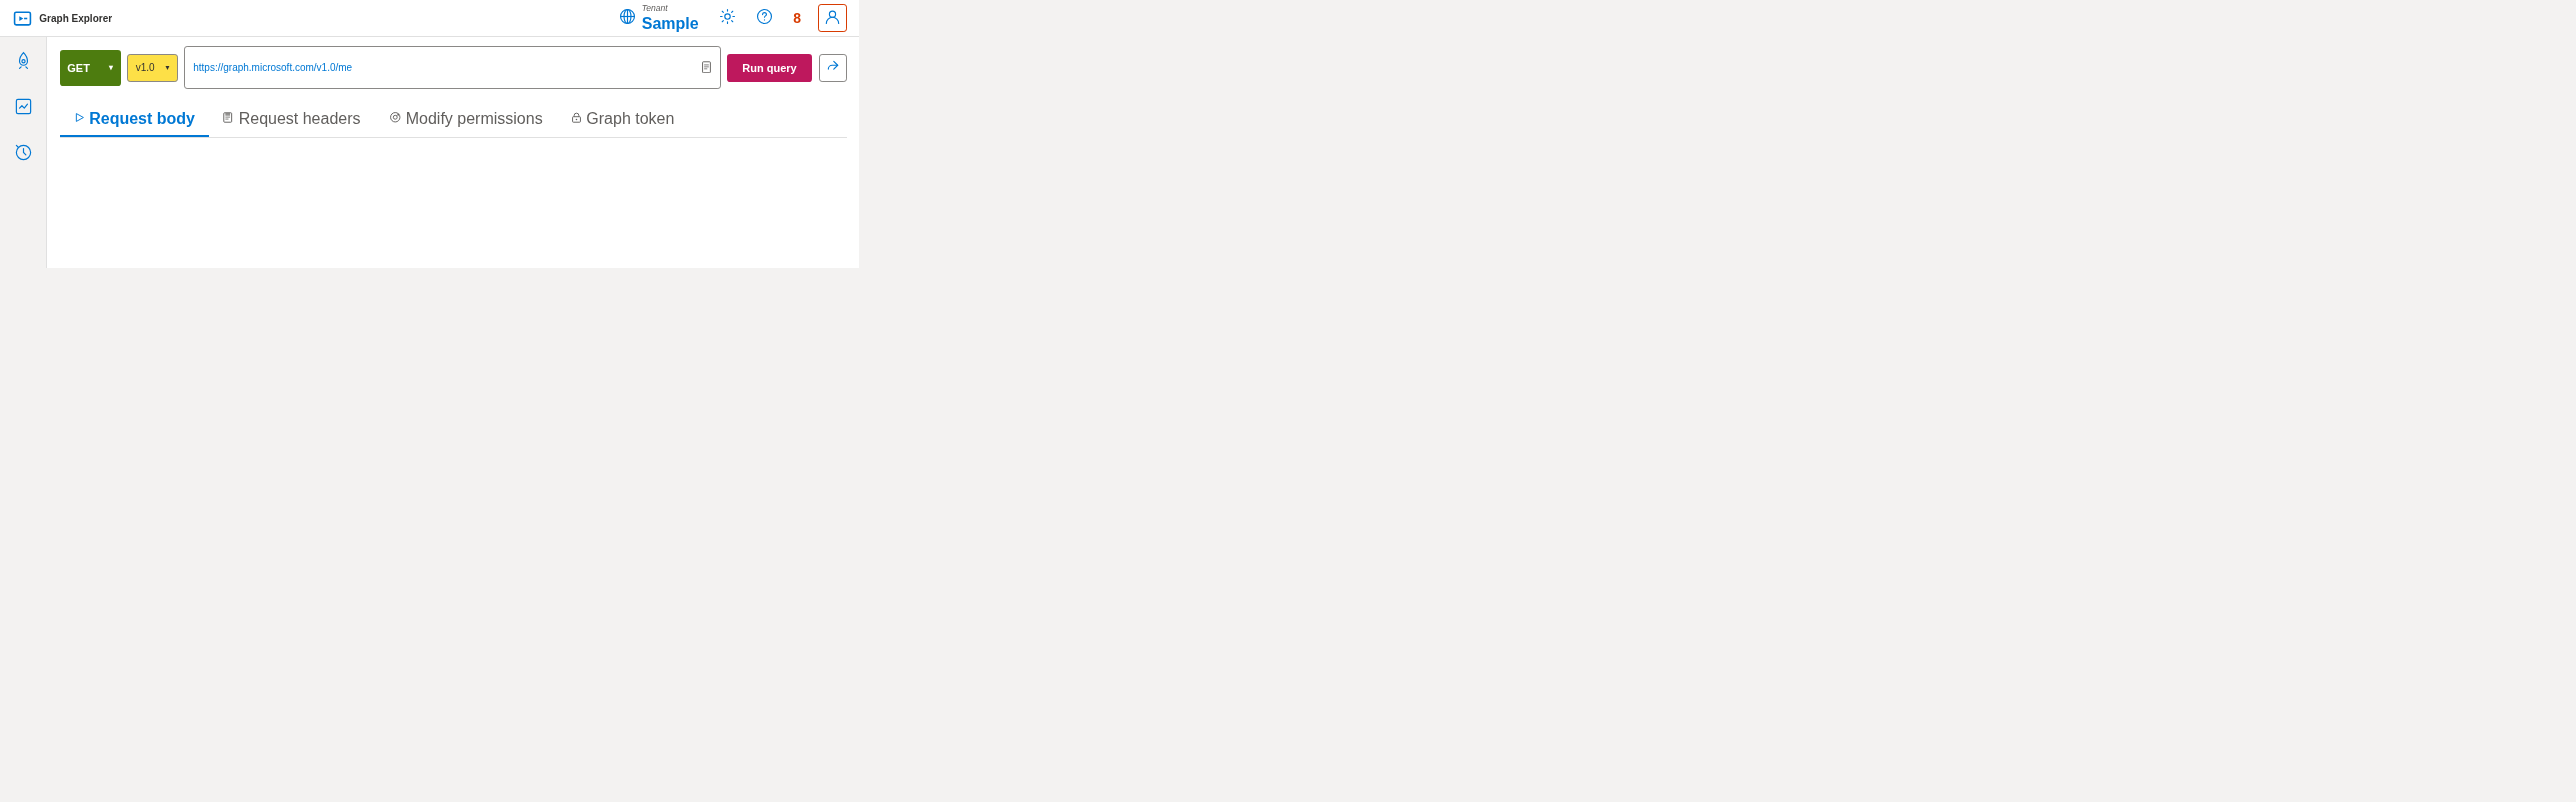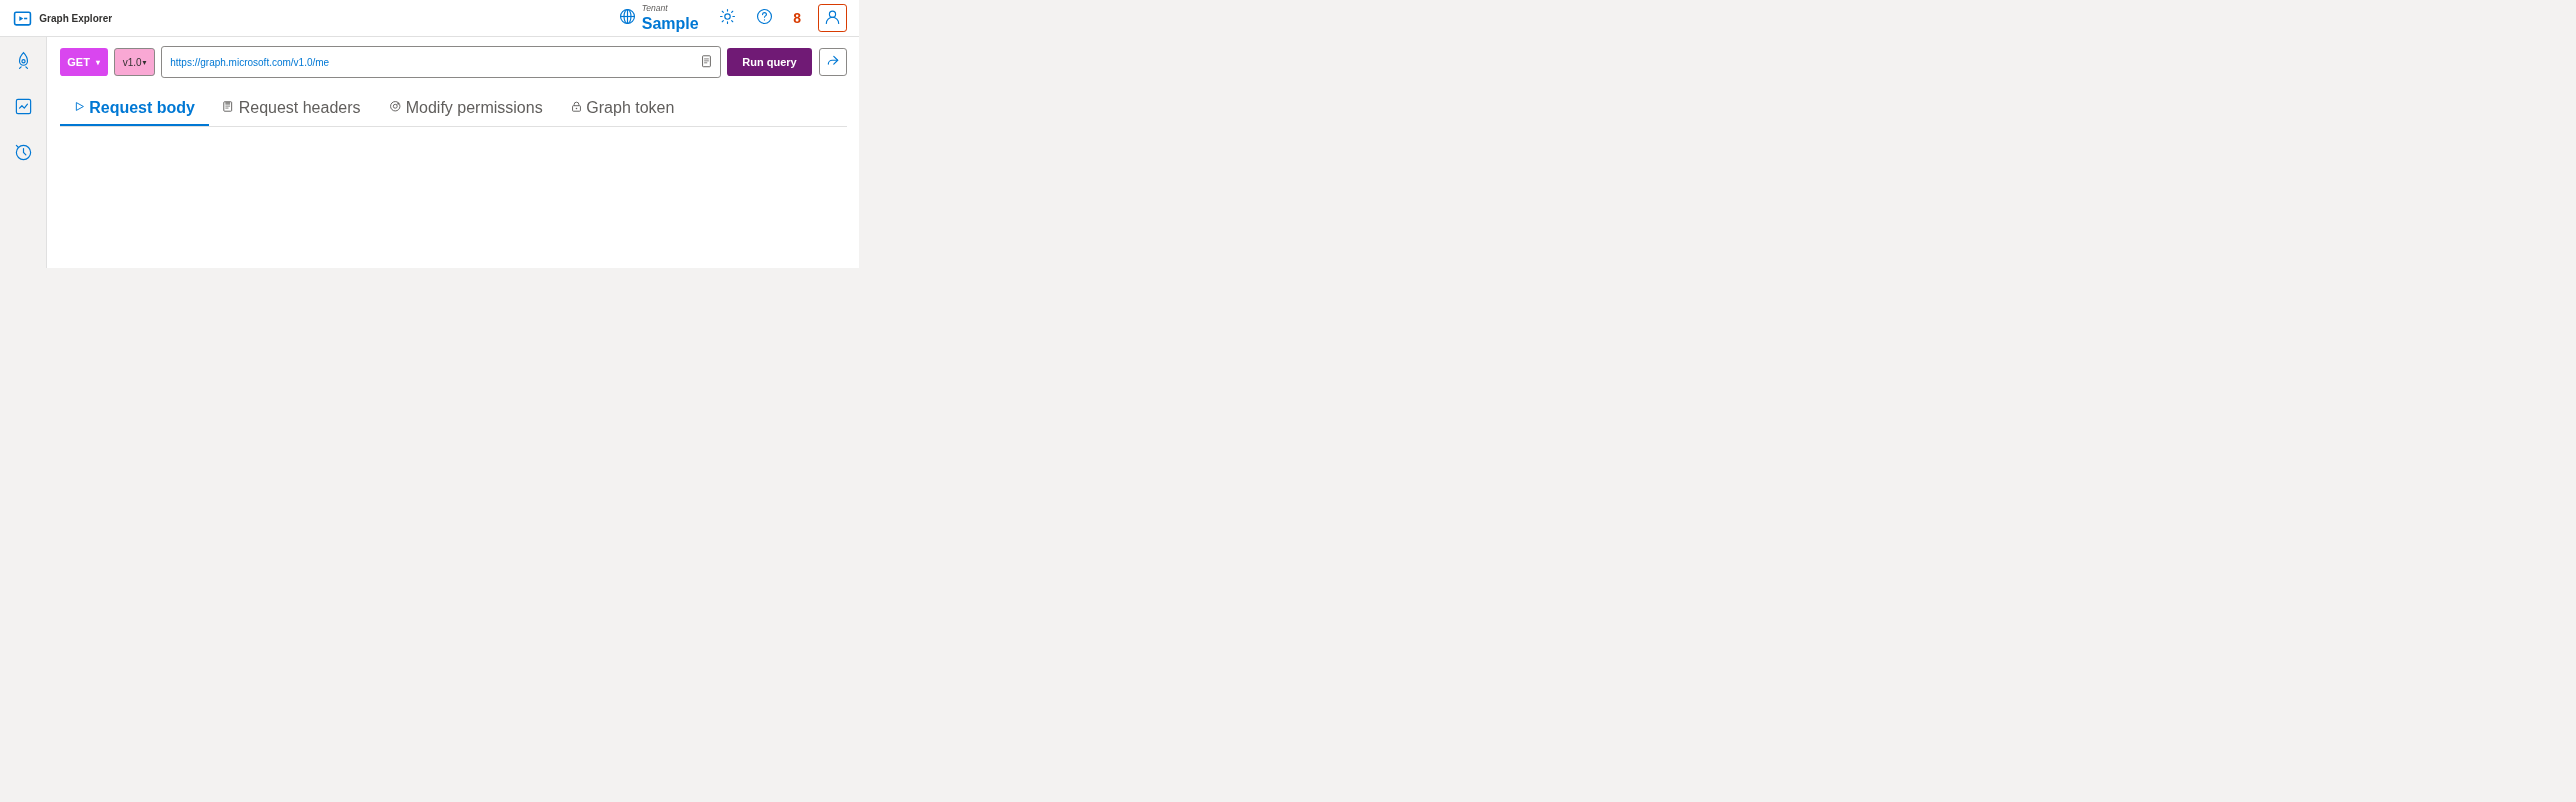--- a/index.html
+++ b/index.html
@@ -144,60 +144,60 @@
 
     
     .query-bar {
       display: flex;
       align-items: center;
       gap: 6.2px;
       margin-bottom: 12.5px;
     }
 
     .method-dropdown {
-      background: #d946ef;
+      background: #4d7c0f;
       color: white;
       border: none;
       border-radius: 3.1px;
       padding: 6.2px 7.8px;
       font-size: 11px;
       font-weight: 600;
       cursor: pointer;
       display: flex;
       align-items: center;
-      gap: 6px;
-      height: 28px;
+      gap: 19px;
+      height: 36px;
     }
 
     .chevron-down {
       font-size: 7.8px;
     }
 
     .version-dropdown {
       border: 0.8px solid #8a8886;
       border-radius: 3.1px;
       padding: 4.7px 7.8px;
       font-size: 10px;
       cursor: pointer;
-      background: #f9a8d4;
-      display: flex;
-      align-items: center;
-      gap: 1px;
+      background: #fde047;
+      display: flex;
+      align-items: center;
+      gap: 11px;
       height: 28px;
       color: #323130;
     }
 
     .url-input-container {
       flex: 1;
       position: relative;
       display: flex;
       align-items: center;
       border: 0.8px solid #8a8886;
       border-radius: 3.1px;
-      height: 32px;
+      height: 43px;
       background: white;
     }
 
     .url-input {
       flex: 1;
       border: none;
       outline: none;
       font-size: 10px;
       padding: 0 7.8px;
       color: #0078d4;
@@ -206,21 +206,21 @@
     }
 
     .url-icon {
       padding: 0 6.2px;
       color: #605e5c;
       font-size: 11px;
       cursor: pointer;
     }
 
     .run-query-btn {
-      background: #701a75;
+      background: #be185d;
       color: white;
       border: none;
       border-radius: 3.1px;
       padding: 6.2px 15.6px;
       font-size: 11px;
       font-weight: 600;
       cursor: pointer;
       height: 28px;
       white-space: nowrap;
     }

